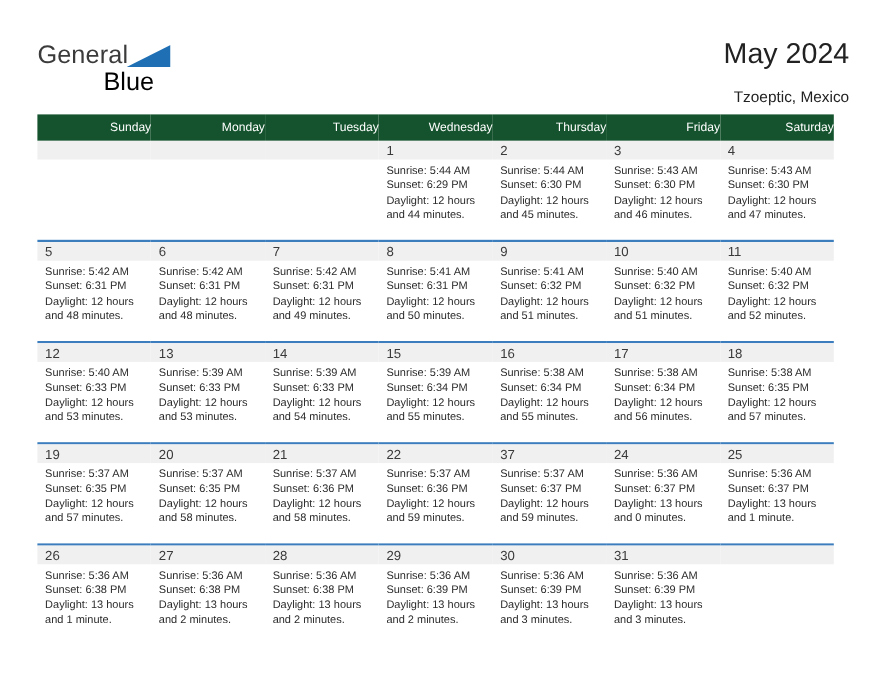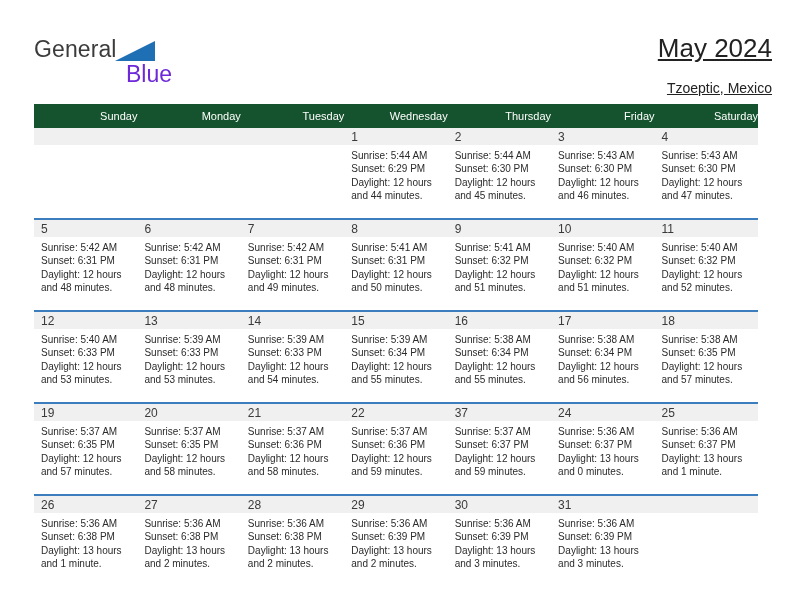--- a/index.html
+++ b/index.html
@@ -50,31 +50,30 @@
   }
   .brand-triangle {
     display: inline-block;
     vertical-align: top;
     margin-left: -2px;
     margin-top: 5px;
   }
   .brand-blue {
     display: block;
     margin-top: 0px;
-    margin-left: 92px;
+    margin-left: 60px;
     font-size: 23px;
-    color: #6d28d9;
+    color: #000000;
     line-height: 24px;
   }
   .title-block {
     position: absolute;
     right: 36px;
     top: 32px;
     text-align: right;
-    text-decoration: underline;
   }
   .cal-title {
     font-size: 26px;
     color: #222222;
     line-height: 32px;
     white-space: nowrap;
   }
   .cal-subtitle {
     margin-top: 15px;
     font-size: 14px;

